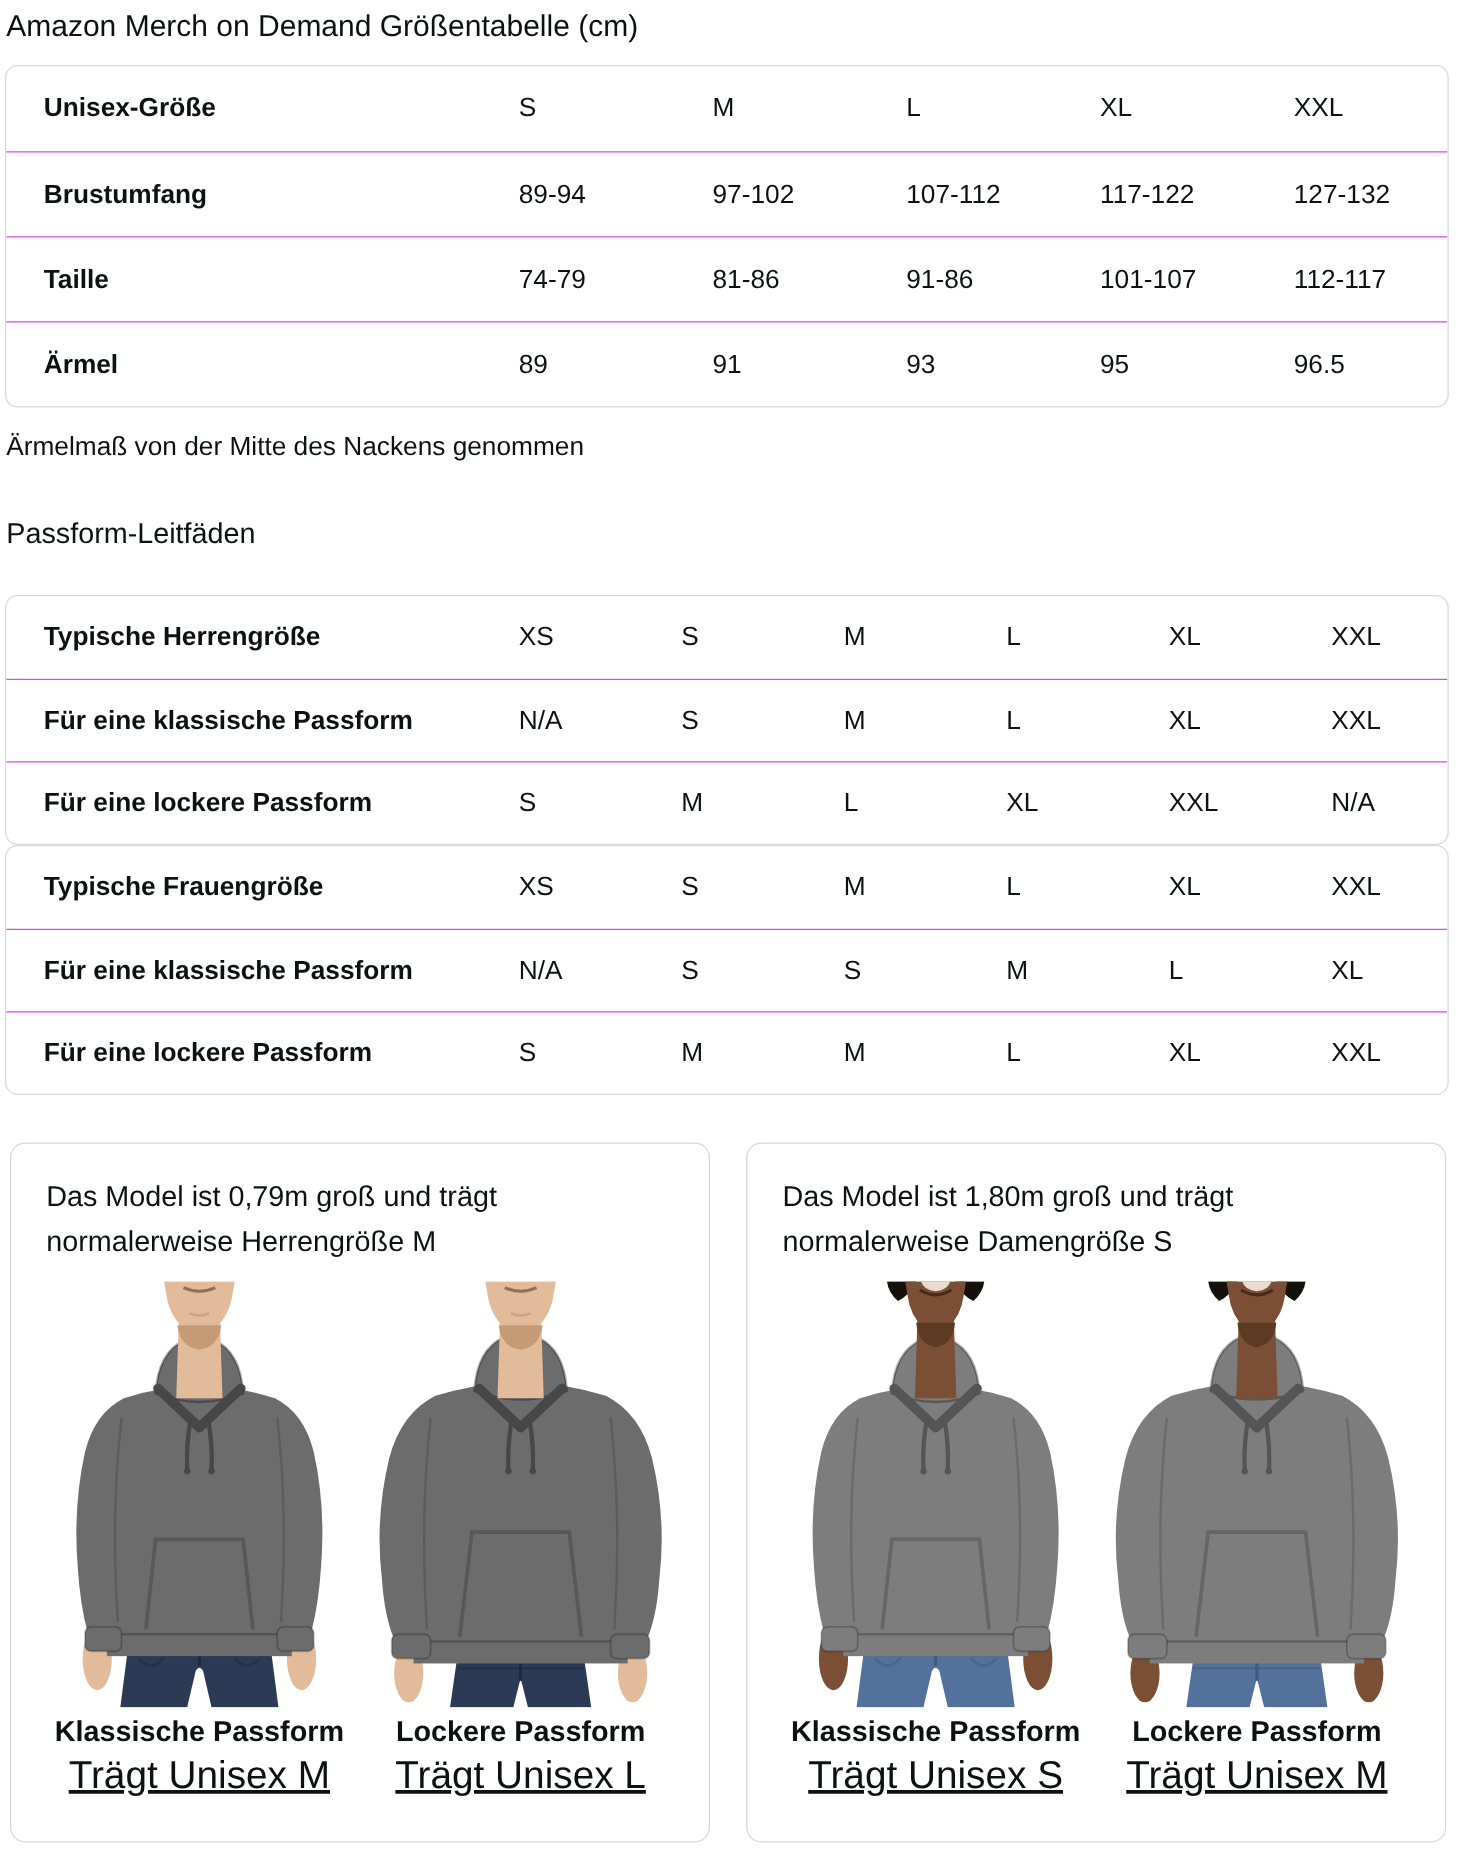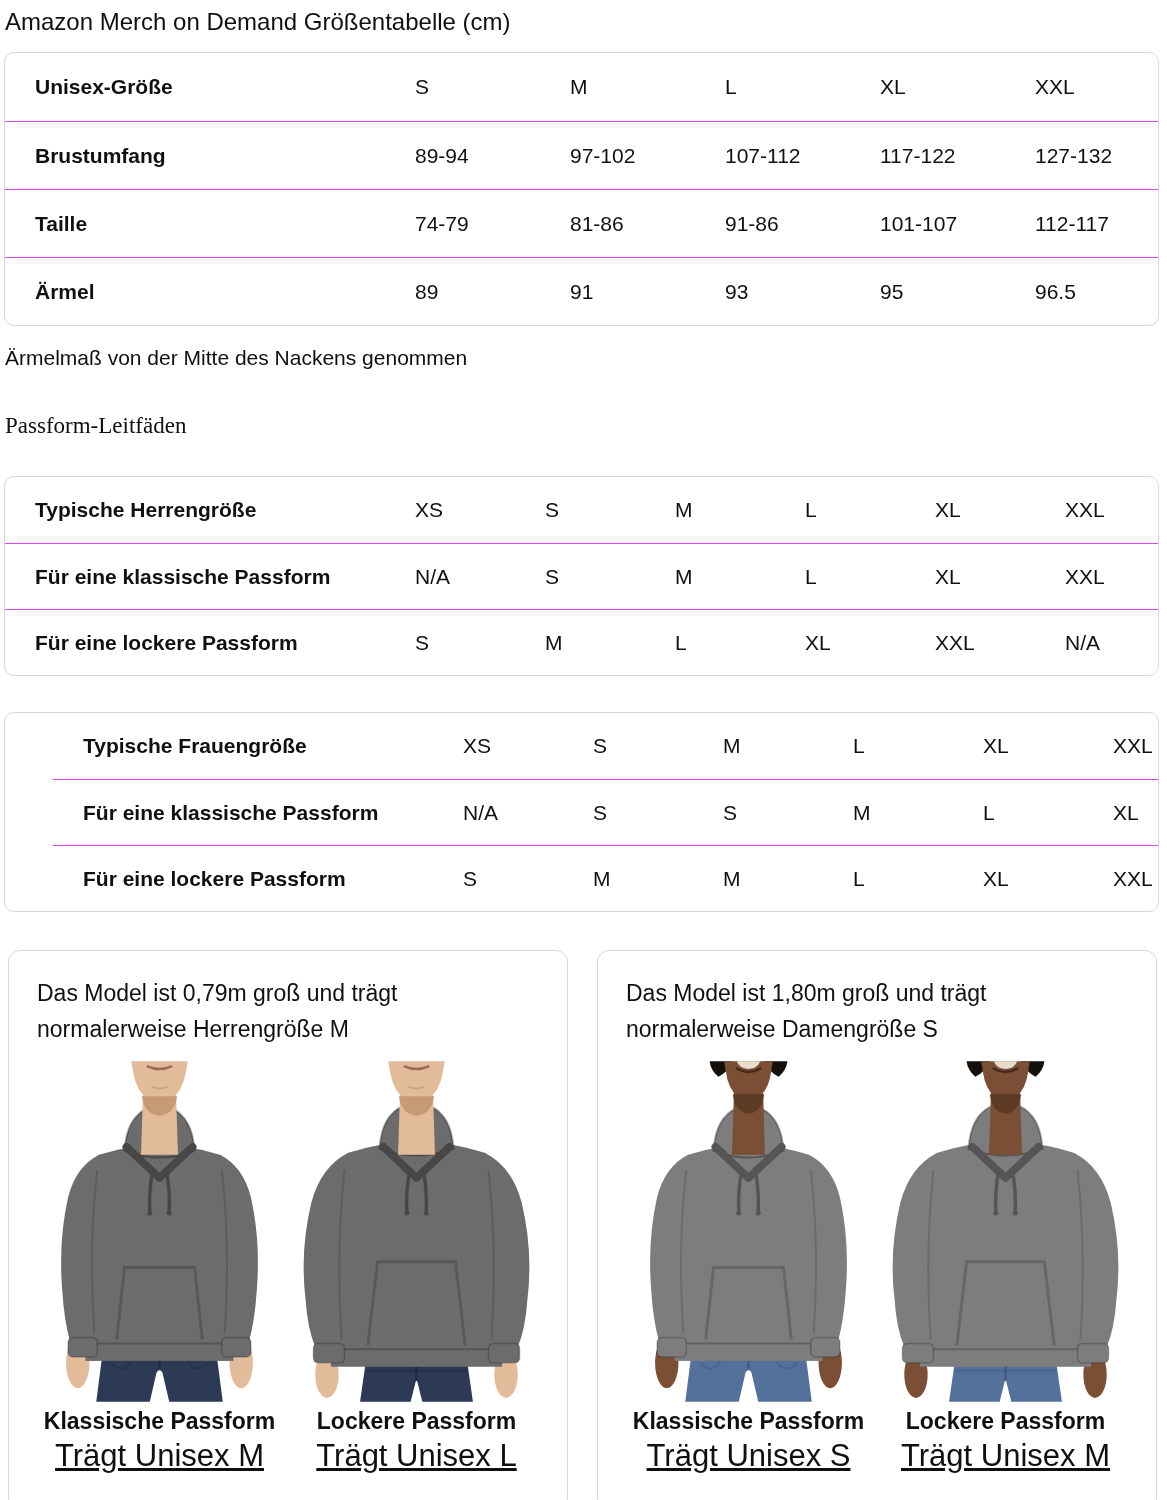--- a/index.html
+++ b/index.html
@@ -25,23 +25,23 @@
     display:grid;align-items:center;
     padding-left:30px;box-sizing:border-box;
   }
   .trow + .trow{border-top:1px solid #d946ef;}
   .t1 .trow{grid-template-columns:380px 155px 155px 155px 155px auto;height:68px;}
   .t2 .trow{grid-template-columns:380px 130px 130px 130px 130px 130px auto;height:66px;}
   .tlabel{font-size:21px;font-weight:700;}
   .tval{font-size:21px;font-weight:400;}
 
   .fit-note{font-size:21px;margin:20px 0 12px 1px;}
-  .section-heading{font-size:23px;font-weight:400;margin:42px 0 0 1px;line-height:28px;font-family:Liberation Serif, serif;}
+  .section-heading{font-size:23px;font-weight:400;margin:42px 0 0 1px;line-height:28px;}
   .mt24{margin-top:36px;}
-  .mt36{margin-top:36px;padding-left:48px;}
+  .mt36{}
 
   
   .cards{display:flex;gap:29px;margin:38px 4px 0 4px;}
   .model-card{
     flex:1;border:1px solid #d5d9d9;border-radius:12px;background:#fff;
     padding:24px 20px 20px;box-sizing:border-box;min-height:560px;
   }
   .model-desc{font-size:23px;line-height:36px;margin:0 0 0 8px;max-width:470px;}
   .photos{display:flex;justify-content:center;gap:4px;margin-top:14px;}
   .photo-fig{margin:0;display:flex;flex-direction:column;align-items:center;width:253px;}

